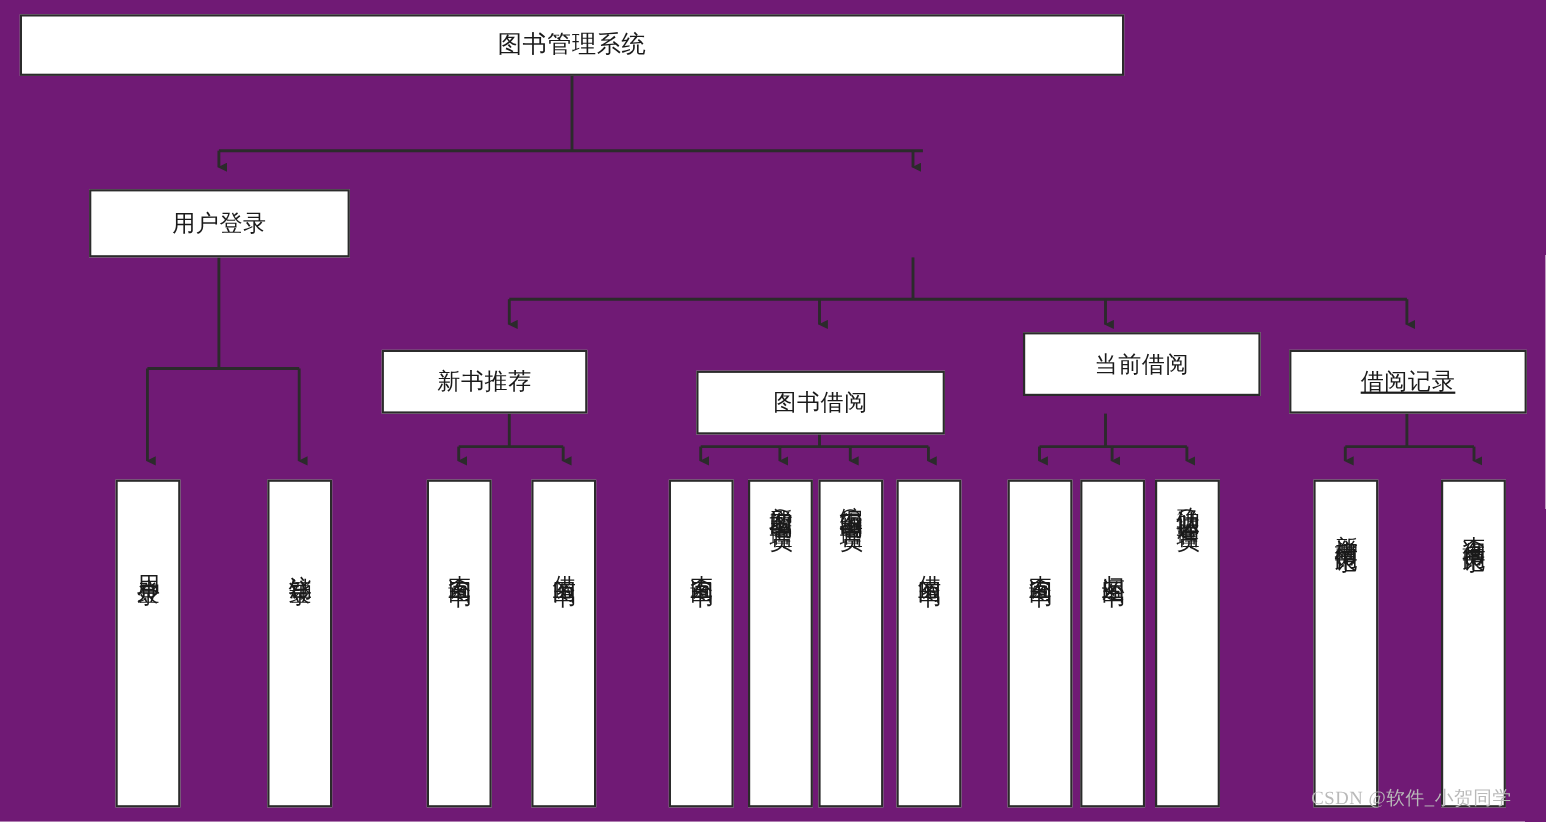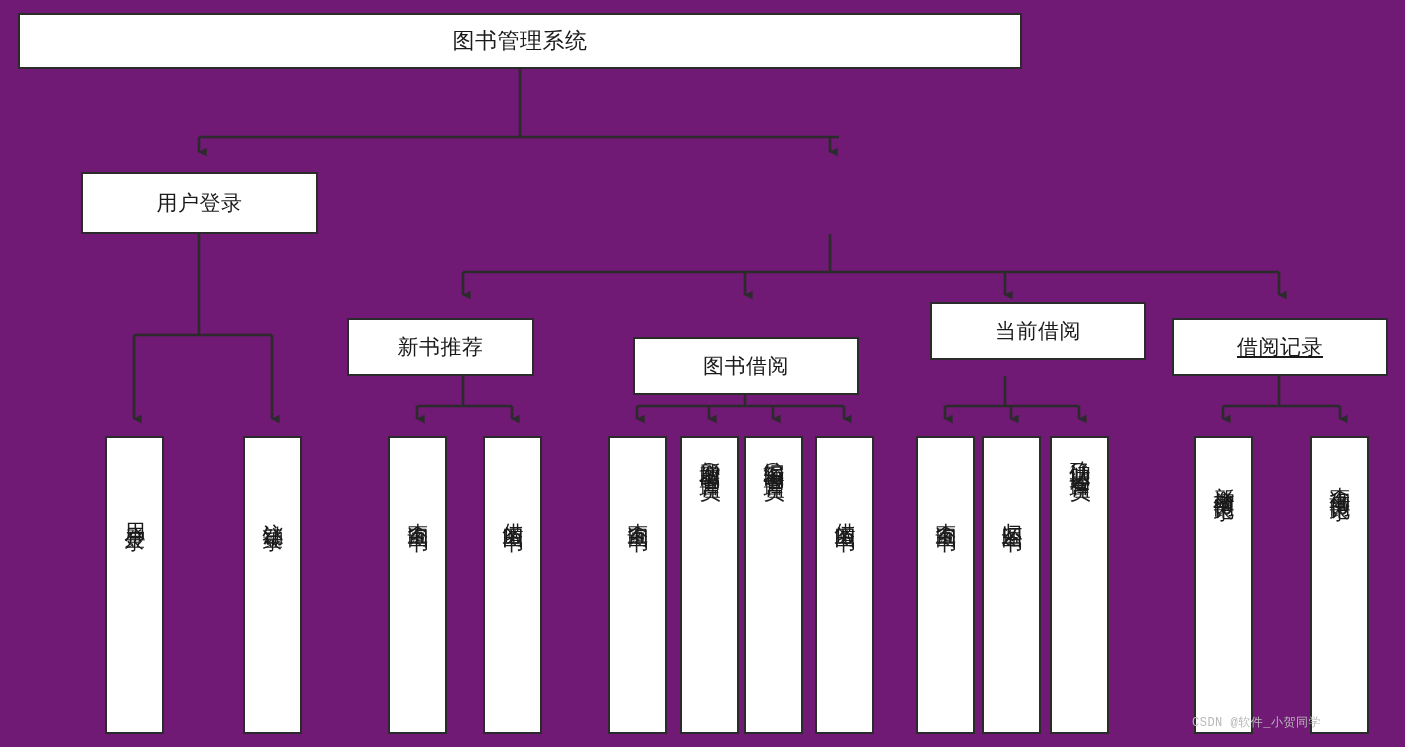--- a/index.html
+++ b/index.html
@@ -59,25 +59,25 @@
   .node.vertical .node-label {
     writing-mode: vertical-rl;
     text-orientation: upright;
     font-size: 21px;
     letter-spacing: 3px;
     line-height: 1;
     text-align: start;
   }
   .watermark {
     position: absolute;
-    font-size: 12px;
+    font-size: 17px;
     color: #b9b9b9;
     white-space: nowrap;
     letter-spacing: 0.5px;
-    font-family: Liberation Mono, monospace;
+    font-family: Liberation Serif, serif;
   }
 </style>
 </head>
 <body>
 
 <div id="diagram-root">
 
   <svg id="edges-layer" viewBox="0 0 1405 747" width="1405" height="747" xmlns="http://www.w3.org/2000/svg">
     <defs>
       <marker id="arrowhead" markerWidth="9" markerHeight="9" refX="4.2" refY="7.6" orient="auto" markerUnits="userSpaceOnUse">

